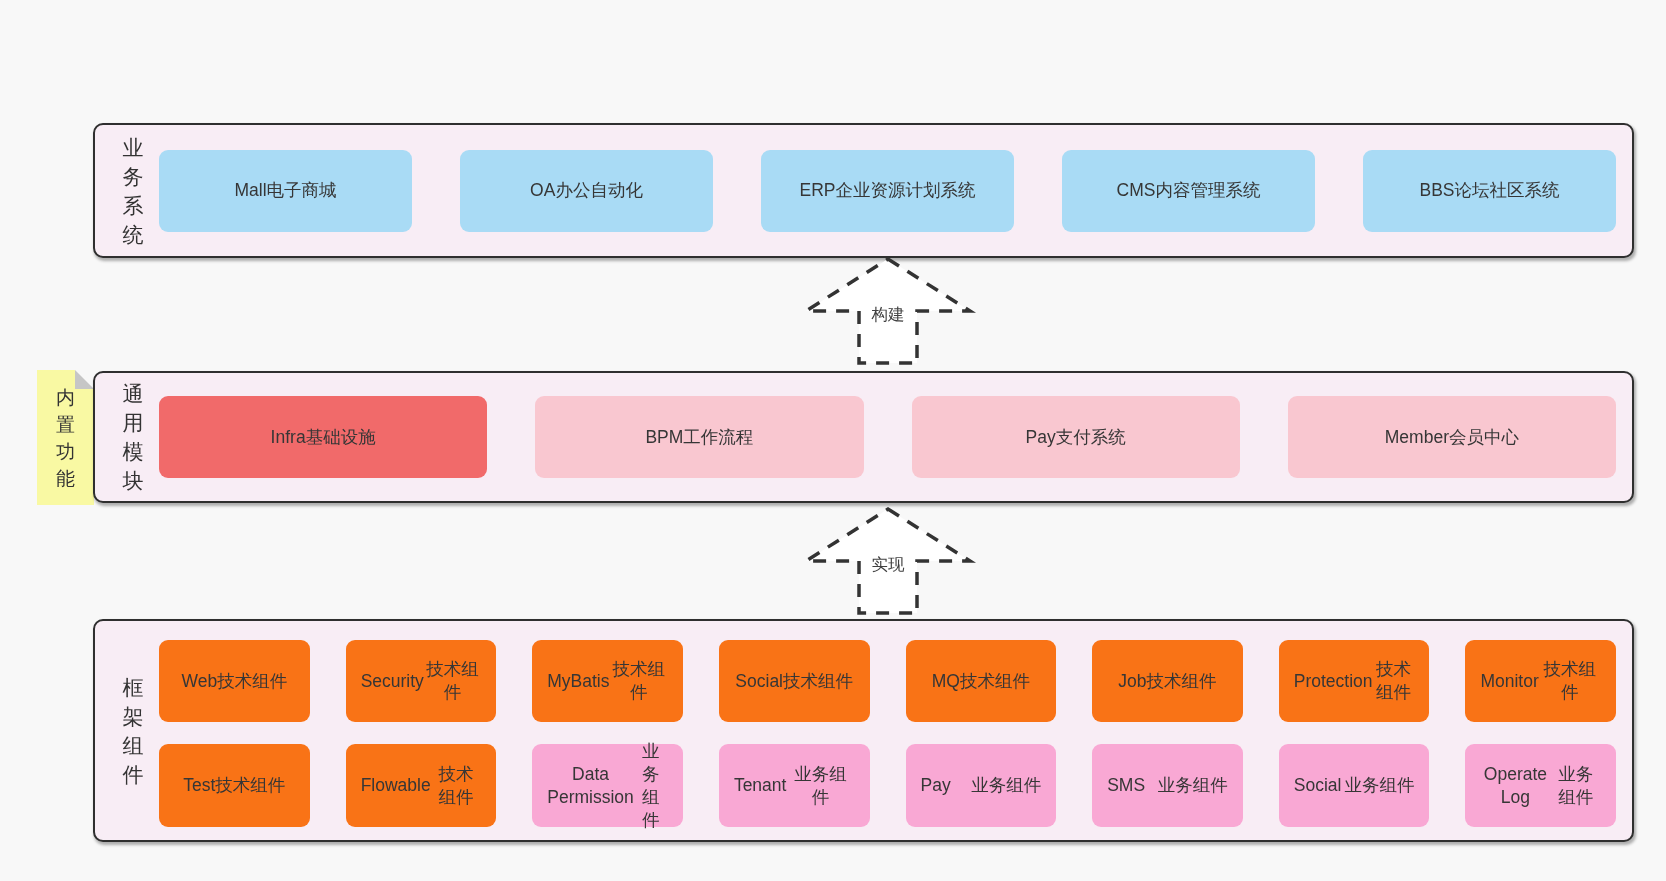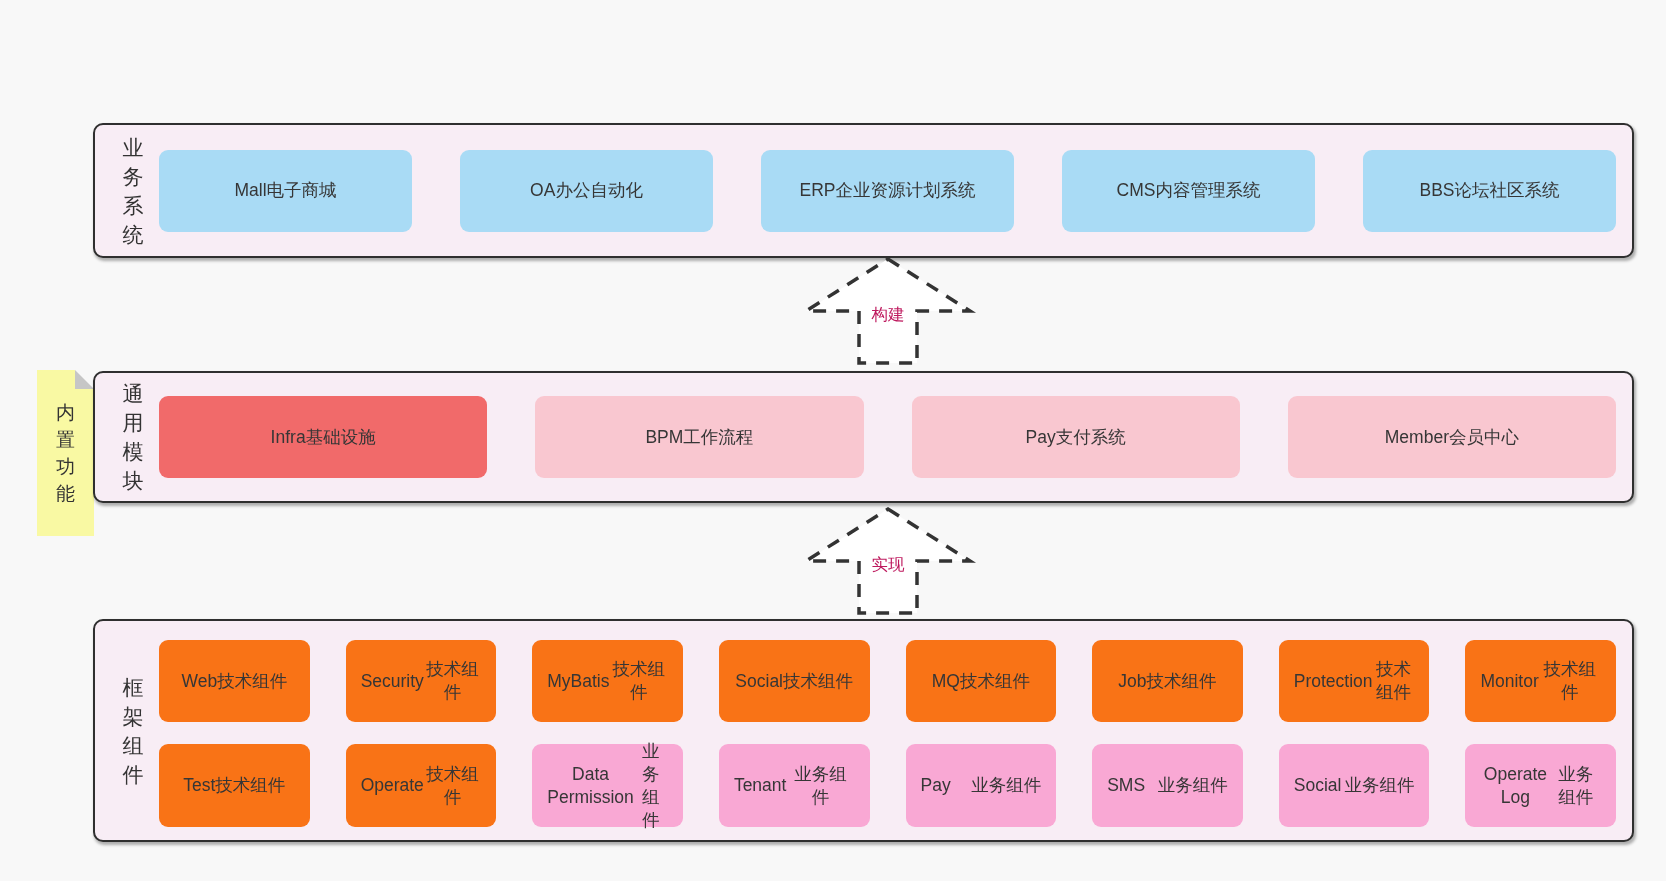--- a/index.html
+++ b/index.html
@@ -47,40 +47,40 @@
   .red        { background:#f16a6a; }
   .pink       { background:#f9c7d0; }
   .green      { background:#f97316; }
   .lightgreen { background:#f9a8d4;justify-content:space-between; }
 
   
   .note {
     position:absolute; width:57px; background:#f9f9a3; z-index:0;
     display:flex; align-items:center; justify-content:center;
   }
-  #note-modules    { left:37px; top:370px; height:166px; }
+  #note-modules    { left:37px; top:370px; height:135px; }
   #note-components { left:37px; top:655px; height:128px; }
   .note-text {
     width:22px; font-size:19px; line-height:27px;
     word-break:break-all; text-align:center; color:#333;
   }
   .fold {
     position:absolute; top:0; right:0; width:0; height:0;
     border-style:solid; border-width:0 19px 19px 0;
     border-color:#f8f8f8 #f8f8f8 #c6c6c6 #c6c6c6;
   }
 
   
   .arrow { position:absolute; width:180px; height:114px; z-index:2; }
   #arrow-build     { left:798px; top:254px; }
   #arrow-implement { left:798px; top:504px; }
   .arrow svg { position:absolute; inset:0; }
   .arrow-label {
     position:absolute; left:50%; top:50px; transform:translateX(-50%);
-    background:#ffffff; font-size:16.5px; padding:0 3px; color:#be185d;
+    background:#ffffff; font-size:16.5px; padding:0 3px; color:#404040;
     white-space:nowrap;
   }
 </style>
 </head>
 <body>
 
 <div class="stage">
 
   <div class="layer" id="layer-business">
     <div class="vlabel">业务系统</div>
@@ -187,21 +187,21 @@
         <div>技术组件</div>
       </div>
     </div>
 
     <div class="boxrow r8" id="comp-row2">
       <div class="box green">
         <div>Test</div>
         <div>技术组件</div>
       </div>
       <div class="box green">
-        <div>Operate</div>
+        <div>Flowable</div>
         <div>技术组件</div>
       </div>
       <div class="box lightgreen">
         <div>Data Permission</div>
         <div>业务组件</div>
       </div>
       <div class="box lightgreen">
         <div>Tenant</div>
         <div>业务组件</div>
       </div>

